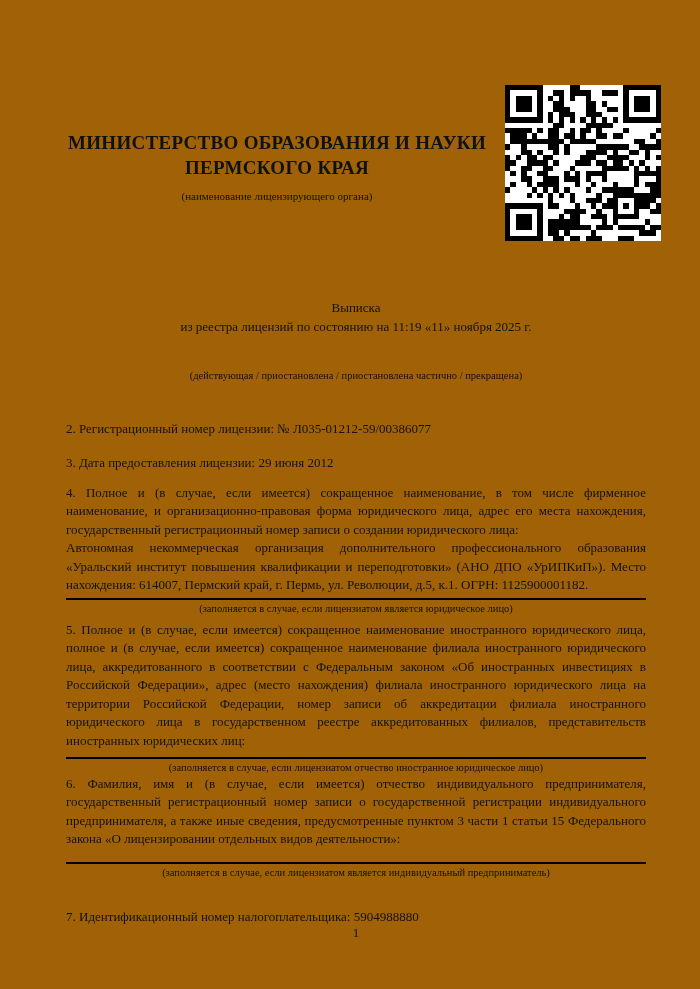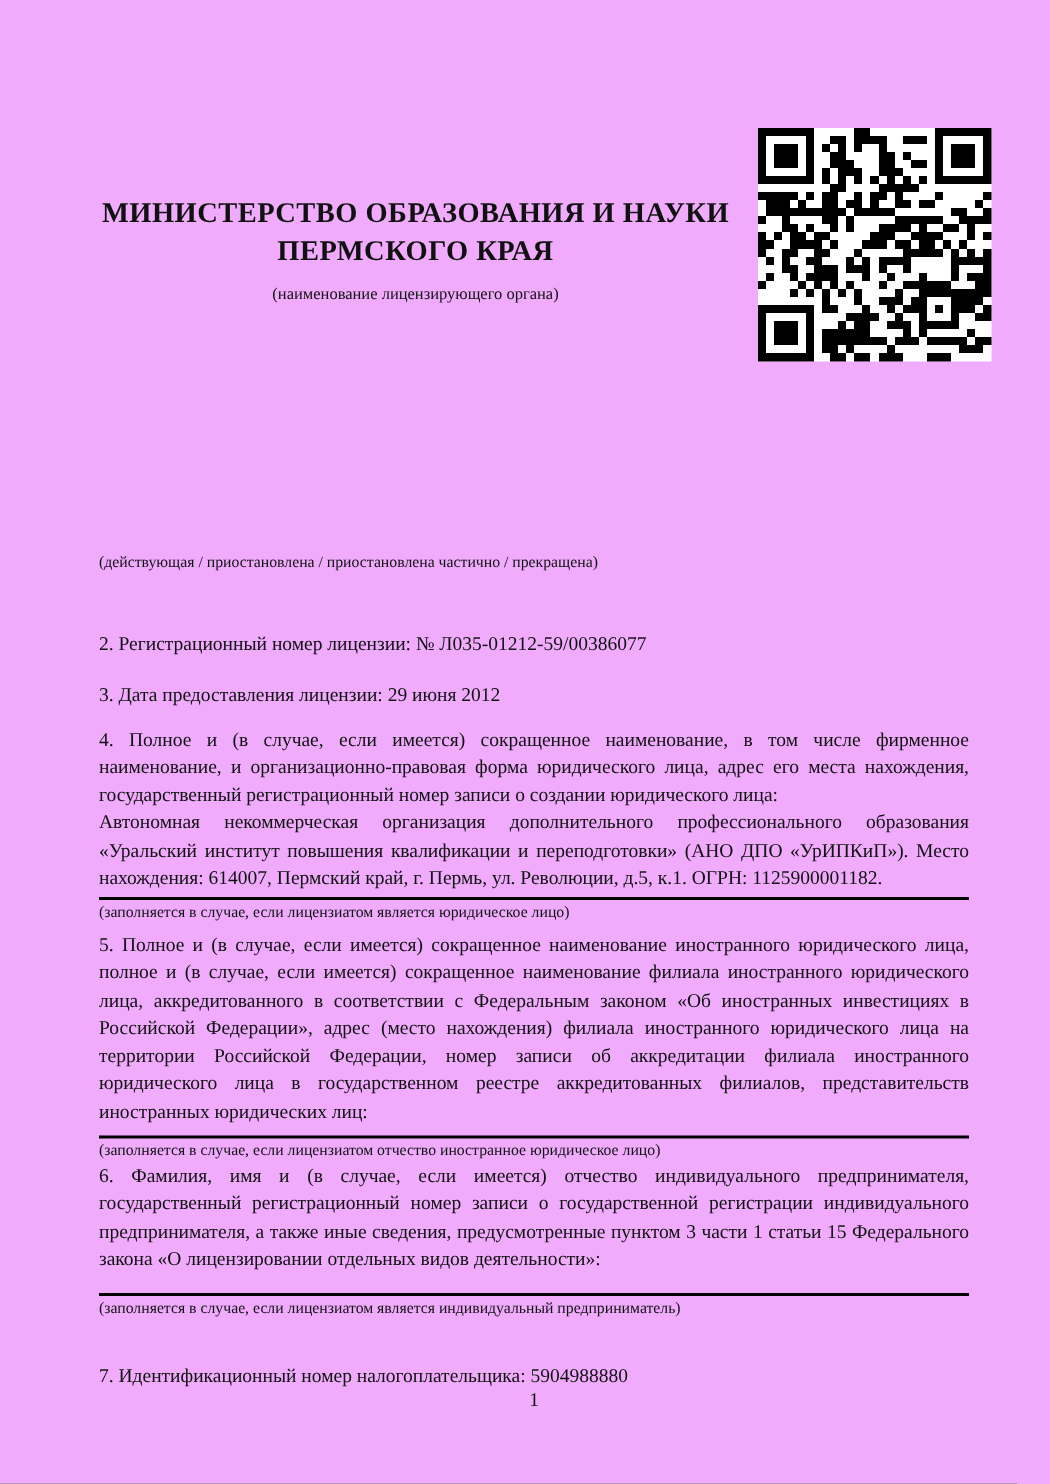--- a/index.html
+++ b/index.html
@@ -1,19 +1,19 @@
 <!DOCTYPE html>
 <html><head>
 <meta charset="utf-8">
 <style>
   html,body{margin:0;padding:0;background:#888;}
   .page{
     position:relative;
     width:700px;height:989px;
-    background:#f0abfc;
+    background:#a16207;
     color:#111;
     font-family:"Liberation Serif","DejaVu Serif",serif;
     font-size:13px;line-height:1.42;
     overflow:hidden;
     margin:0 auto;
   }
   .abs{position:absolute;}
   .ministry{
     top:130px;left:66px;width:422px;
     text-align:center;
@@ -33,21 +33,21 @@
   .item{left:66px;width:580px;}
   .i1{top:367px;}
   .i2{top:420px;}
   .i3{top:454px;}
   .i4{top:484px;}
   .i5{top:621px;}
   .i6{top:775px;}
   .i7{top:908px;}
   .just{text-align:justify;text-align-last:left;}
   .field-caption{
-    font-size:10.5px;text-align:left;margin-top:2px;
+    font-size:10.5px;text-align:center;margin-top:2px;
   }
   .rule{
     border:none;border-top:2px solid #000;margin:0;
   }
   .mt3{margin-top:3px;}
   .mt7{margin-top:7px;}
   .mt13{margin-top:13px;}
   .page-num{
     top:924px;left:66px;width:580px;text-align:center;
   }
@@ -486,20 +486,24 @@
         <rect x="13" y="28" width="1" height="1" fill="#000"></rect>
         <rect x="15" y="28" width="1" height="1" fill="#000"></rect>
         <rect x="16" y="28" width="1" height="1" fill="#000"></rect>
         <rect x="17" y="28" width="1" height="1" fill="#000"></rect>
         <rect x="21" y="28" width="1" height="1" fill="#000"></rect>
         <rect x="22" y="28" width="1" height="1" fill="#000"></rect>
         <rect x="23" y="28" width="1" height="1" fill="#000"></rect>
       </svg>
   </div>
 
+  <div class="abs doc-title">
+    <div>Выписка</div>
+    <div>из реестра лицензий по состоянию на 11:19 «11» ноября 2025 г.</div>
+  </div>
 
   <div class="abs item i1">
     <div class="field-caption">(действующая / приостановлена / приостановлена частично / прекращена)</div>
   </div>
 
   <div class="abs item i2">
     <div>2. Регистрационный номер лицензии: № Л035-01212-59/00386077</div>
   </div>
 
   <div class="abs item i3">

